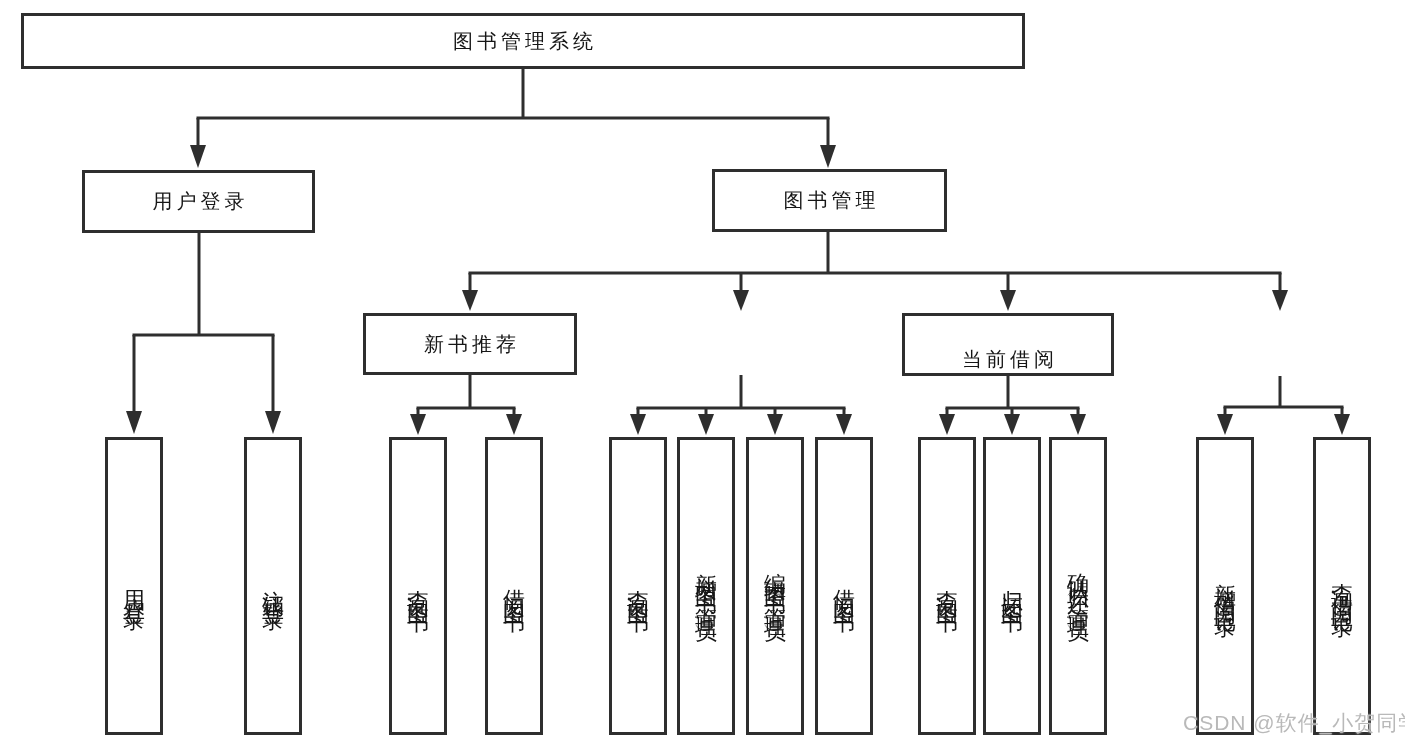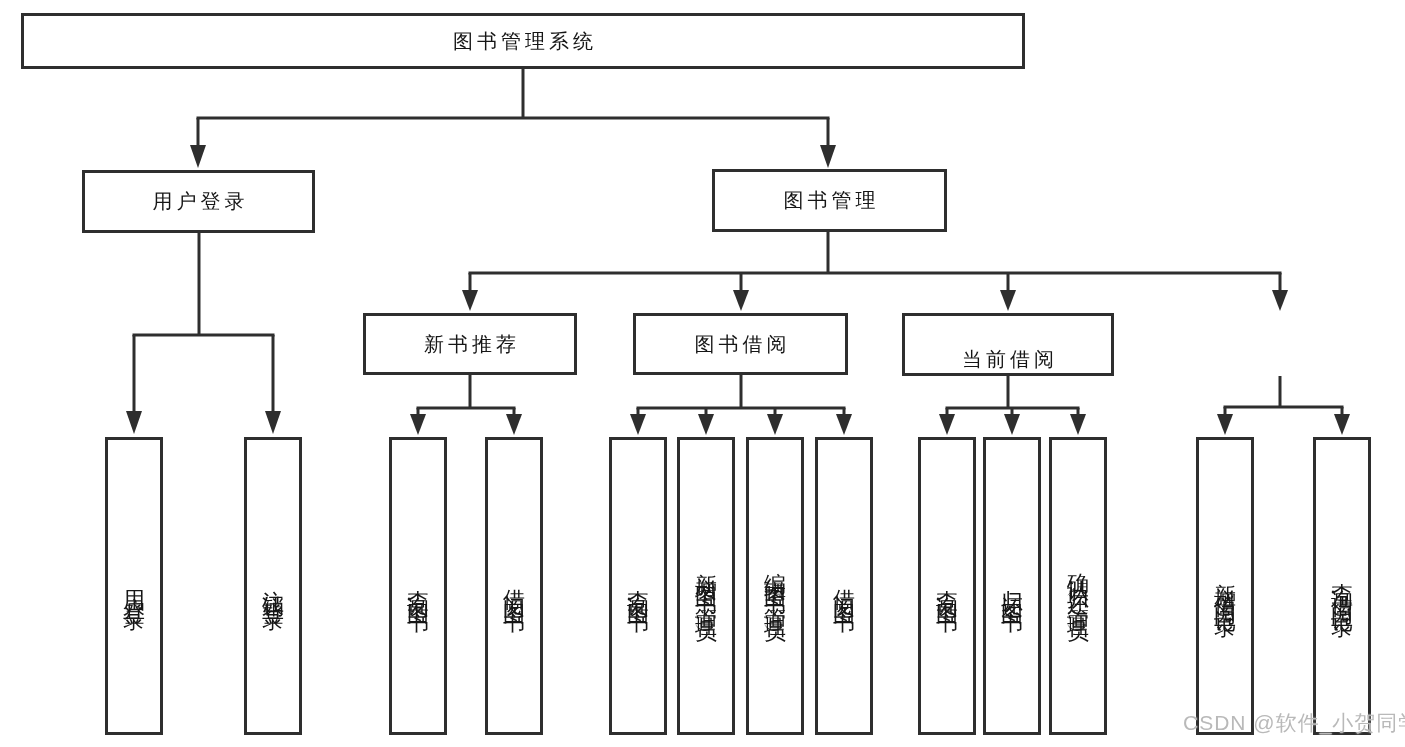--- a/index.html
+++ b/index.html
@@ -142,23 +142,20 @@
   <div class="node h" style="left:82px; top:170px; width:233px; height:63px;">
     <span class="lbl">用户登录</span>
   </div>
   <div class="node h" style="left:712px; top:169px; width:235px; height:63px;">
     <span class="lbl">图书管理</span>
   </div>
 
   <div class="node h" style="left:363px; top:313px; width:214px; height:62px;">
     <span class="lbl">新书推荐</span>
   </div>
-  <div class="node h" style="left:633px; top:313px; width:215px; height:62px;">
-    <span class="lbl">图书借阅</span>
-  </div>
   <div class="node h" style="left:902px; top:313px; width:212px; height:63px;align-items:flex-end;">
     <span class="lbl">当前借阅</span>
   </div>
 
   <div class="node v" style="left:105px; top:437px; width:58px; height:298px;">
     <span class="lbl">用户登录</span>
   </div>
   <div class="node v" style="left:244px; top:437px; width:58px; height:298px;">
     <span class="lbl">注销登录</span>
   </div>

